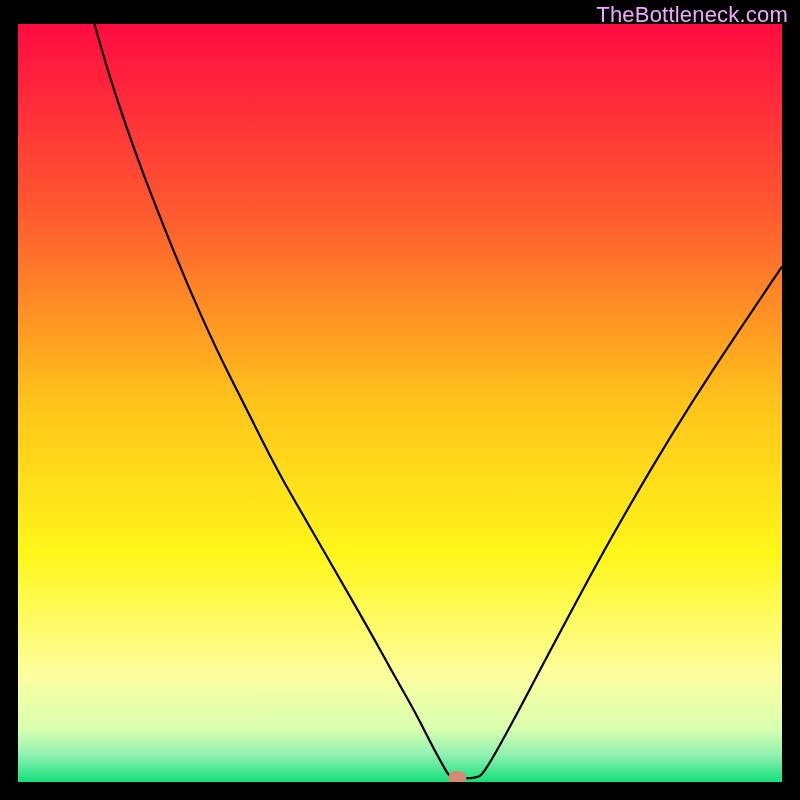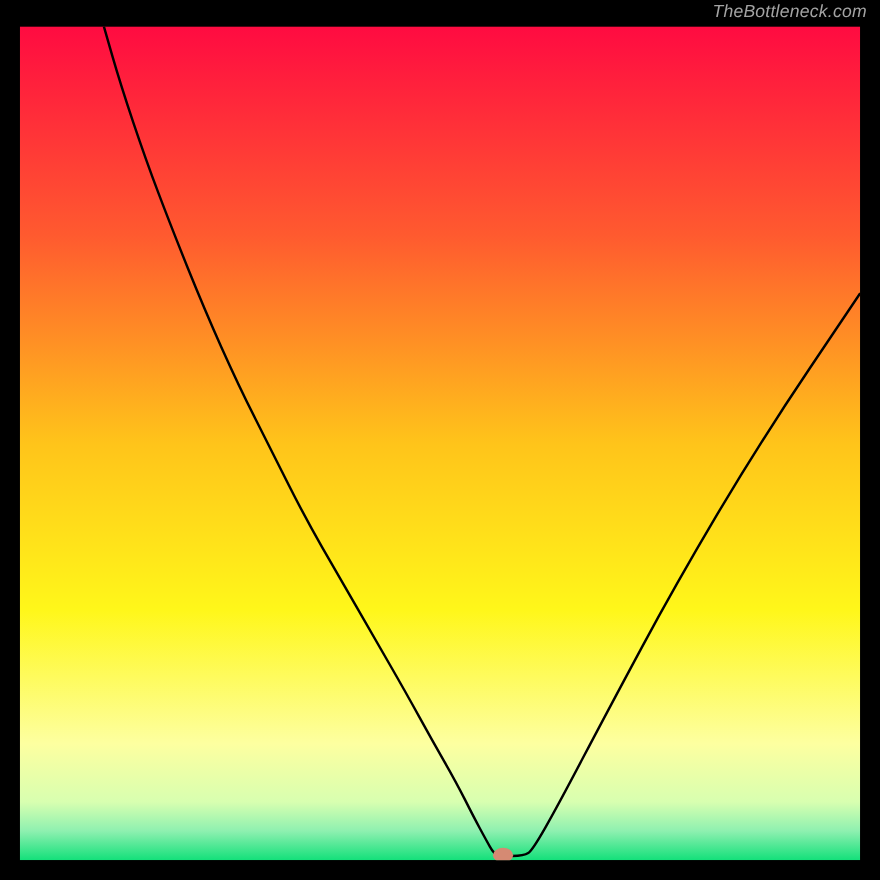--- a/index.html
+++ b/index.html
@@ -14,27 +14,26 @@
   .frame {
     position: relative;
     width: 800px;
     height: 800px;
     background: #000;
   }
   .watermark {
     position: absolute;
     top: 2px;
     right: 12px;
-    color: #a3a3a3;
-    font-size: 16px;
+    color: #f0abfc;
+    font-size: 22px;
     font-weight: 500;
     letter-spacing: 0.2px;
     z-index: 10;
     user-select: none;
-    font-style: italic;
   }
   .plot {
     position: absolute;
     left: 18px;
     top: 24px;
     width: 764px;
     height: 758px;
     background: #000;
   }
   svg {

